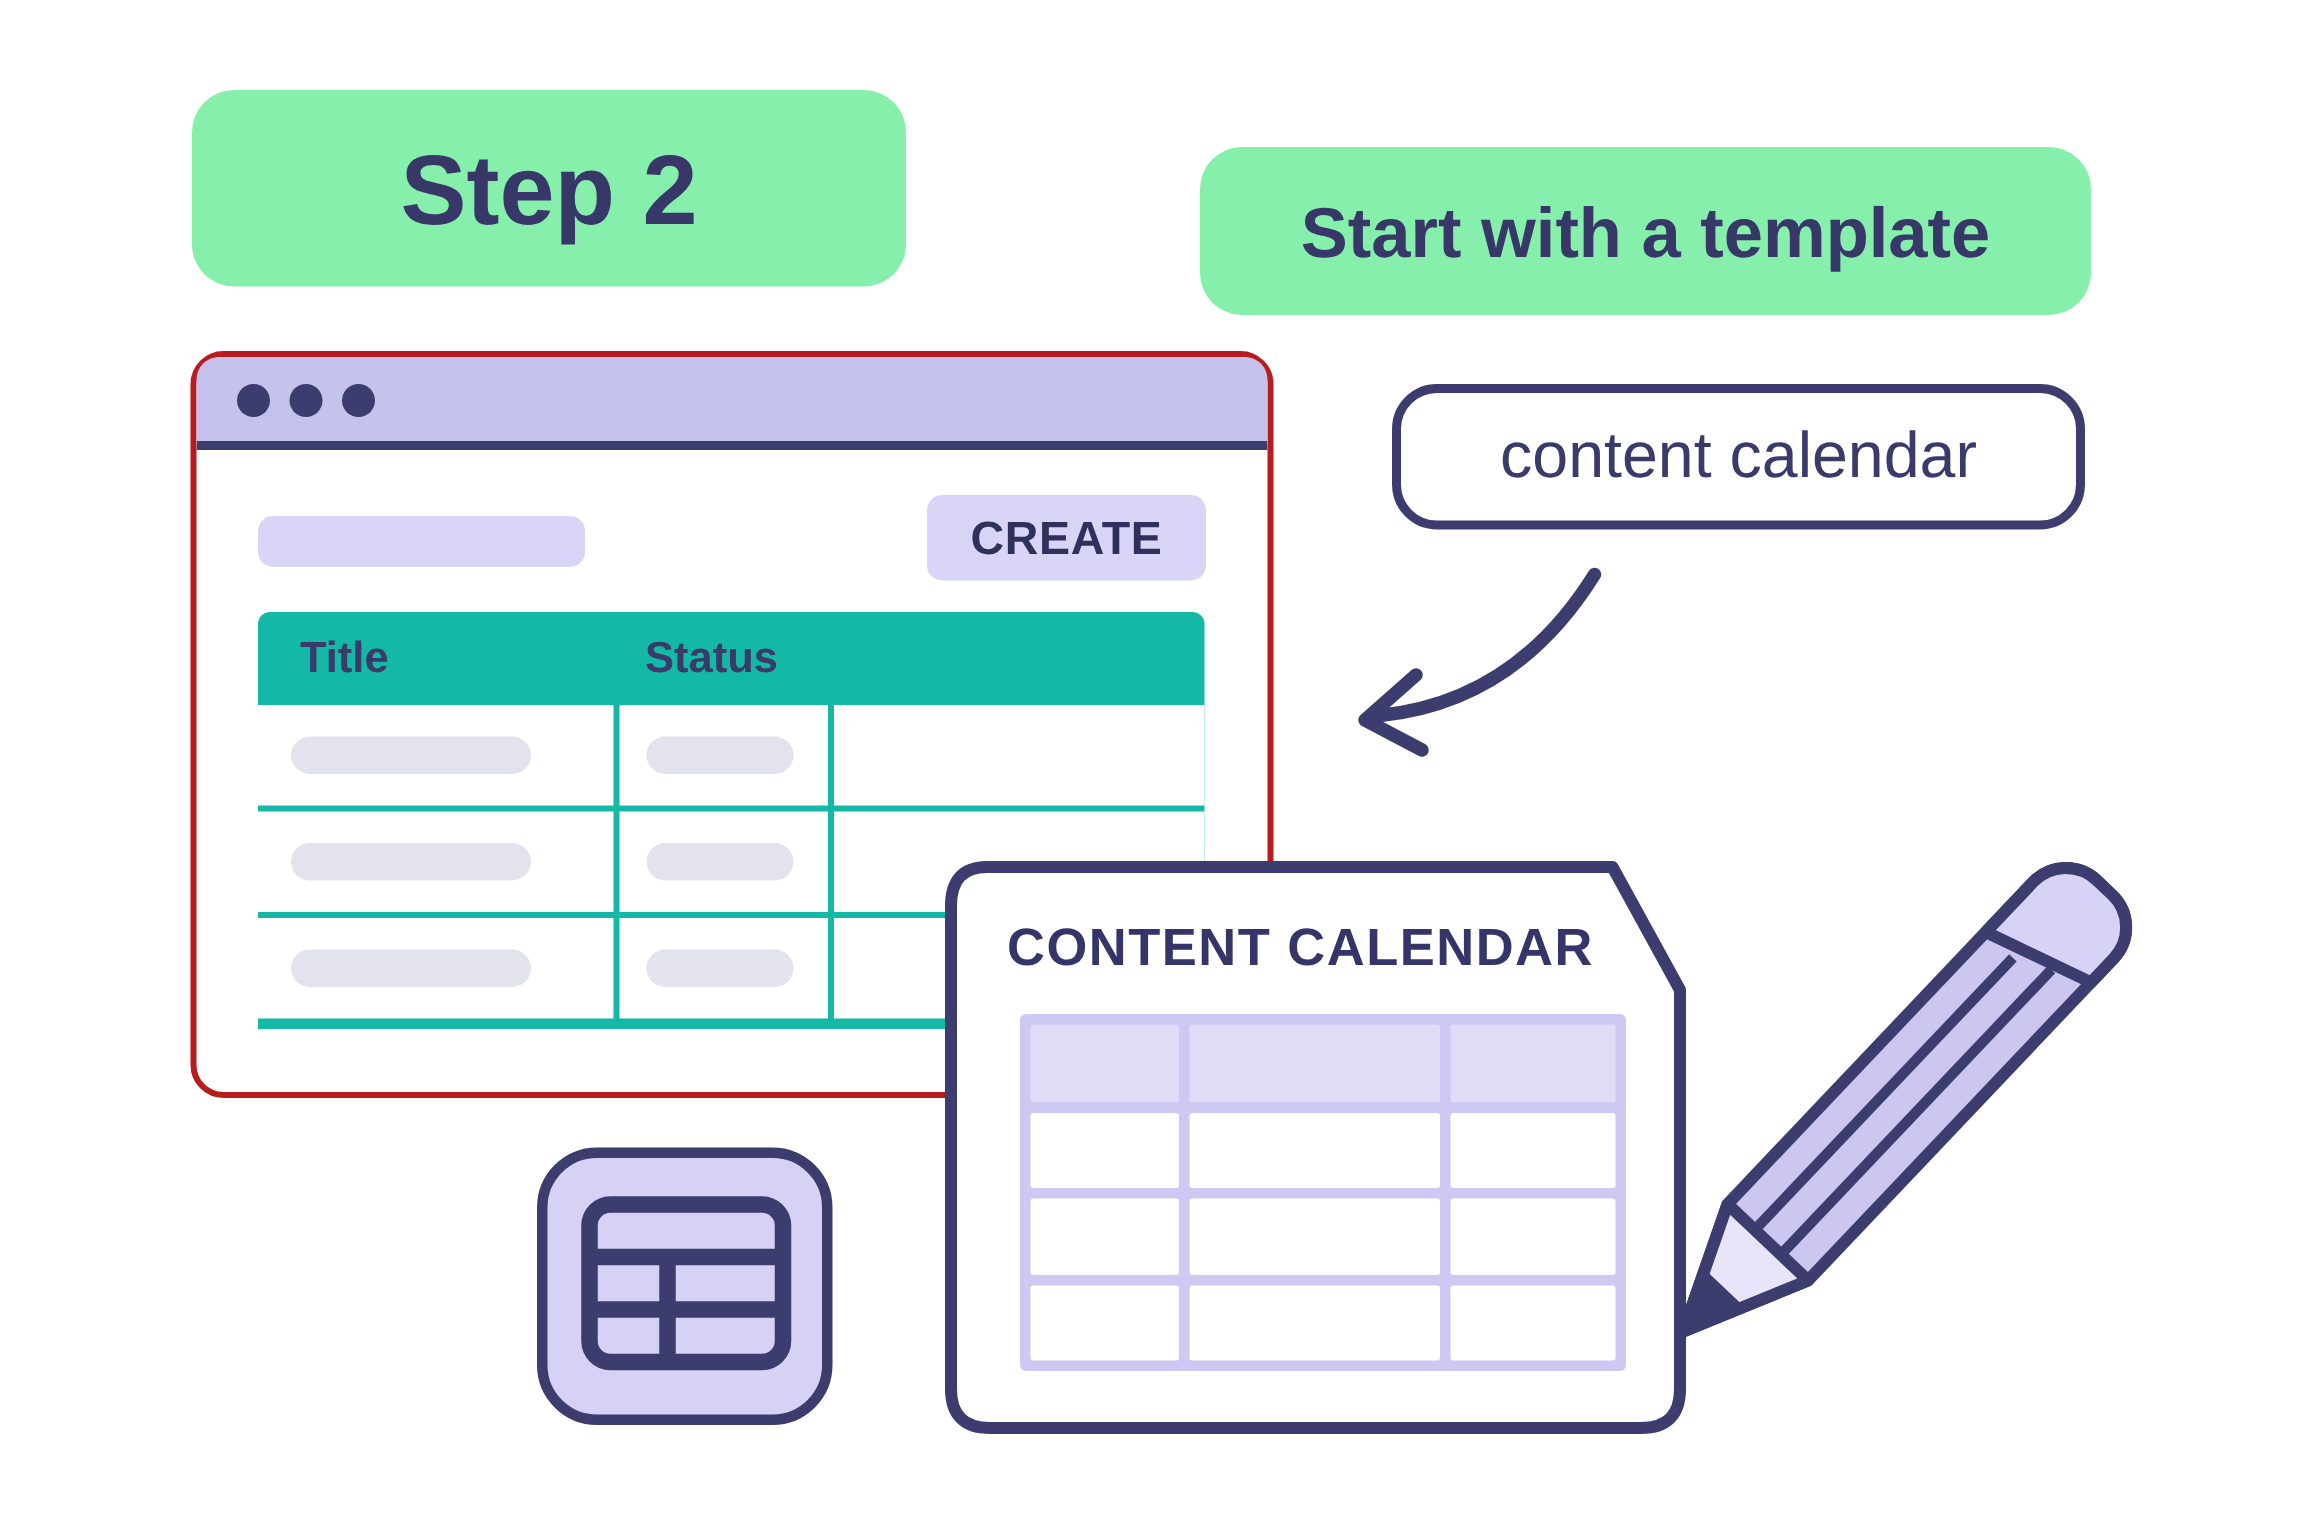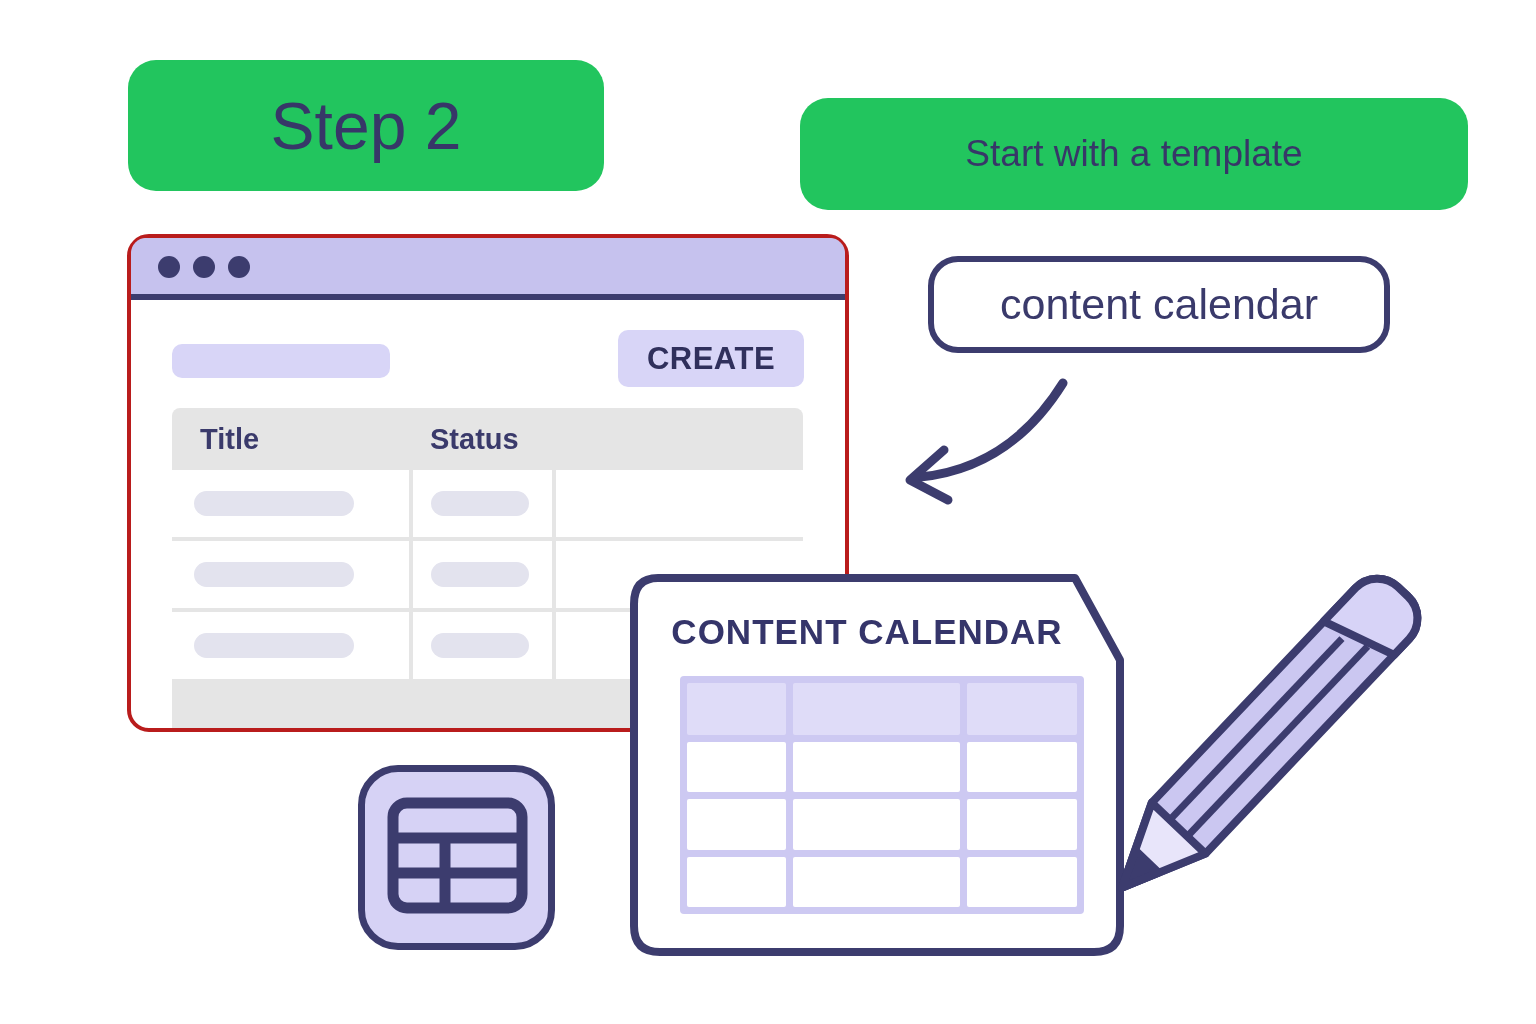--- a/index.html
+++ b/index.html
@@ -5,24 +5,24 @@
   * { margin:0; padding:0; box-sizing:border-box; }
   html,body { background:#ffffff; }
   body { font-family:"Liberation Sans", sans-serif; }
   .stage {
     position:relative; width:1536px; height:1024px;
     background:#ffffff; overflow:hidden;
   }
   
   .badge {
     position:absolute; display:flex; align-items:center; justify-content:center;
-    background:#22c55e; border-radius:28px; color:#373768; font-weight:400;
+    background:#86efac; border-radius:28px; color:#373768; font-weight:700;
   }
   .badge-step { left:128px; top:60px; width:476px; height:131px; font-size:66px; }
-  .badge-template { left:800px; top:98px; width:668px; height:112px; font-size:37px; }
+  .badge-template { left:800px; top:98px; width:594px; height:112px; font-size:47px; }
   
   .search-tag {
     position:absolute; left:928px; top:256px; width:462px; height:97px;
     background:#ffffff; border:6px solid #3c3c6e; border-radius:30px;
     display:flex; align-items:center; justify-content:center;
     color:#3a3a6b; font-size:43px; font-weight:500;
   }
   
   .arrow-svg { position:absolute; left:880px; top:358px; width:220px; height:160px; }
   
@@ -41,22 +41,22 @@
     background:#d8d5f7; border-radius:10px;
   }
   .create-btn {
     position:absolute; left:487px; top:92px; width:186px; height:57px;
     background:#d8d5f7; border-radius:10px; border:none;
     display:flex; align-items:center; justify-content:center;
     color:#30305c; font-size:31px; font-weight:800; letter-spacing:0.5px;
     font-family:"Liberation Sans", sans-serif; cursor:pointer;
   }
   .bw-table {
-    position:absolute; left:41px; top:170px; width:631px; height:320px;
-    background:#e5e5e5; border-radius:8px 8px 0 0;
+    position:absolute; left:41px; top:170px; width:631px; height:278px;
+    background:#14b8a6; border-radius:8px 8px 0 0;
   }
   .bw-thead { position:relative; height:62px; color:#3a3a6b; font-size:29px; font-weight:600; }
   .bw-th { position:absolute; top:0; line-height:62px; white-space:nowrap; }
   .bw-th.c0 { left:28px; } .bw-th.c1 { left:258px; } .bw-th.c2 { left:404px; }
   .bw-body {
     display:grid; grid-template-columns:237px 139px 247px;
     grid-auto-rows:67px; gap:4px;
   }
   .bw-cell { background:#ffffff; display:flex; align-items:center; }
   .ph { height:25px; border-radius:13px; background:#e3e3ee; }

